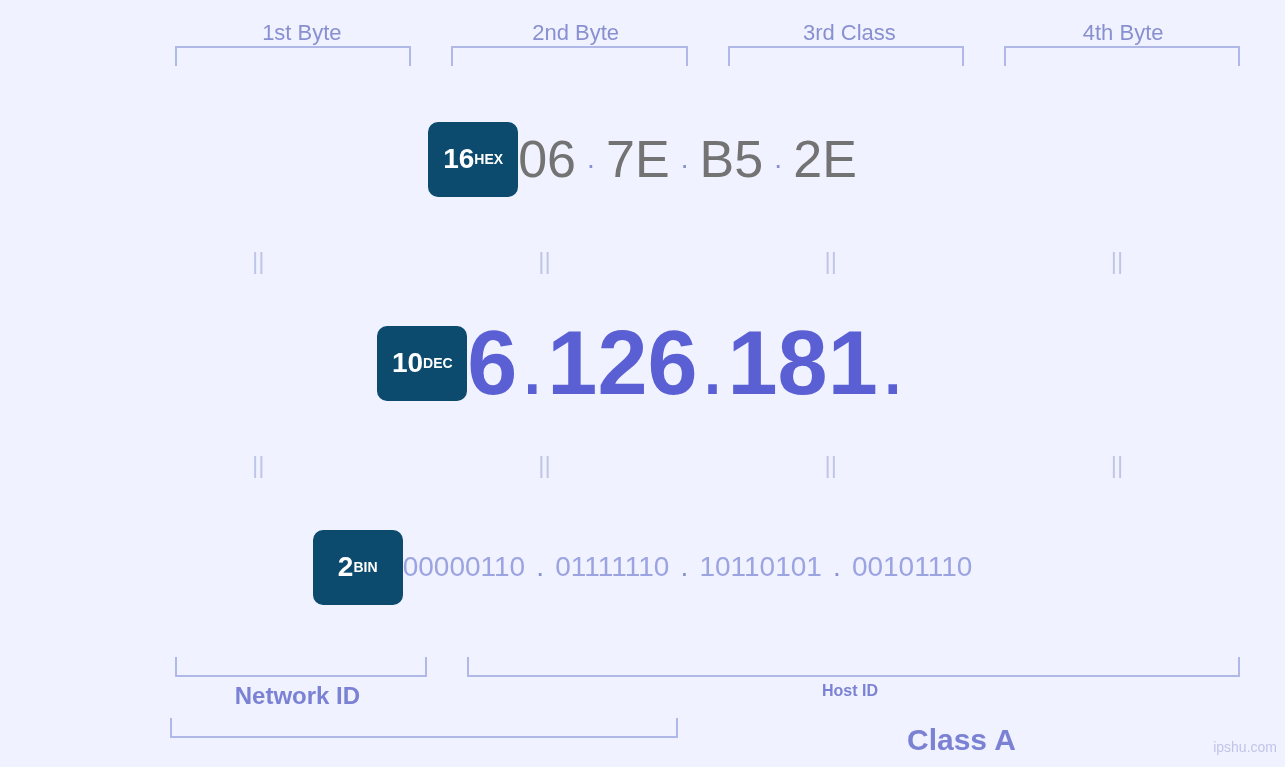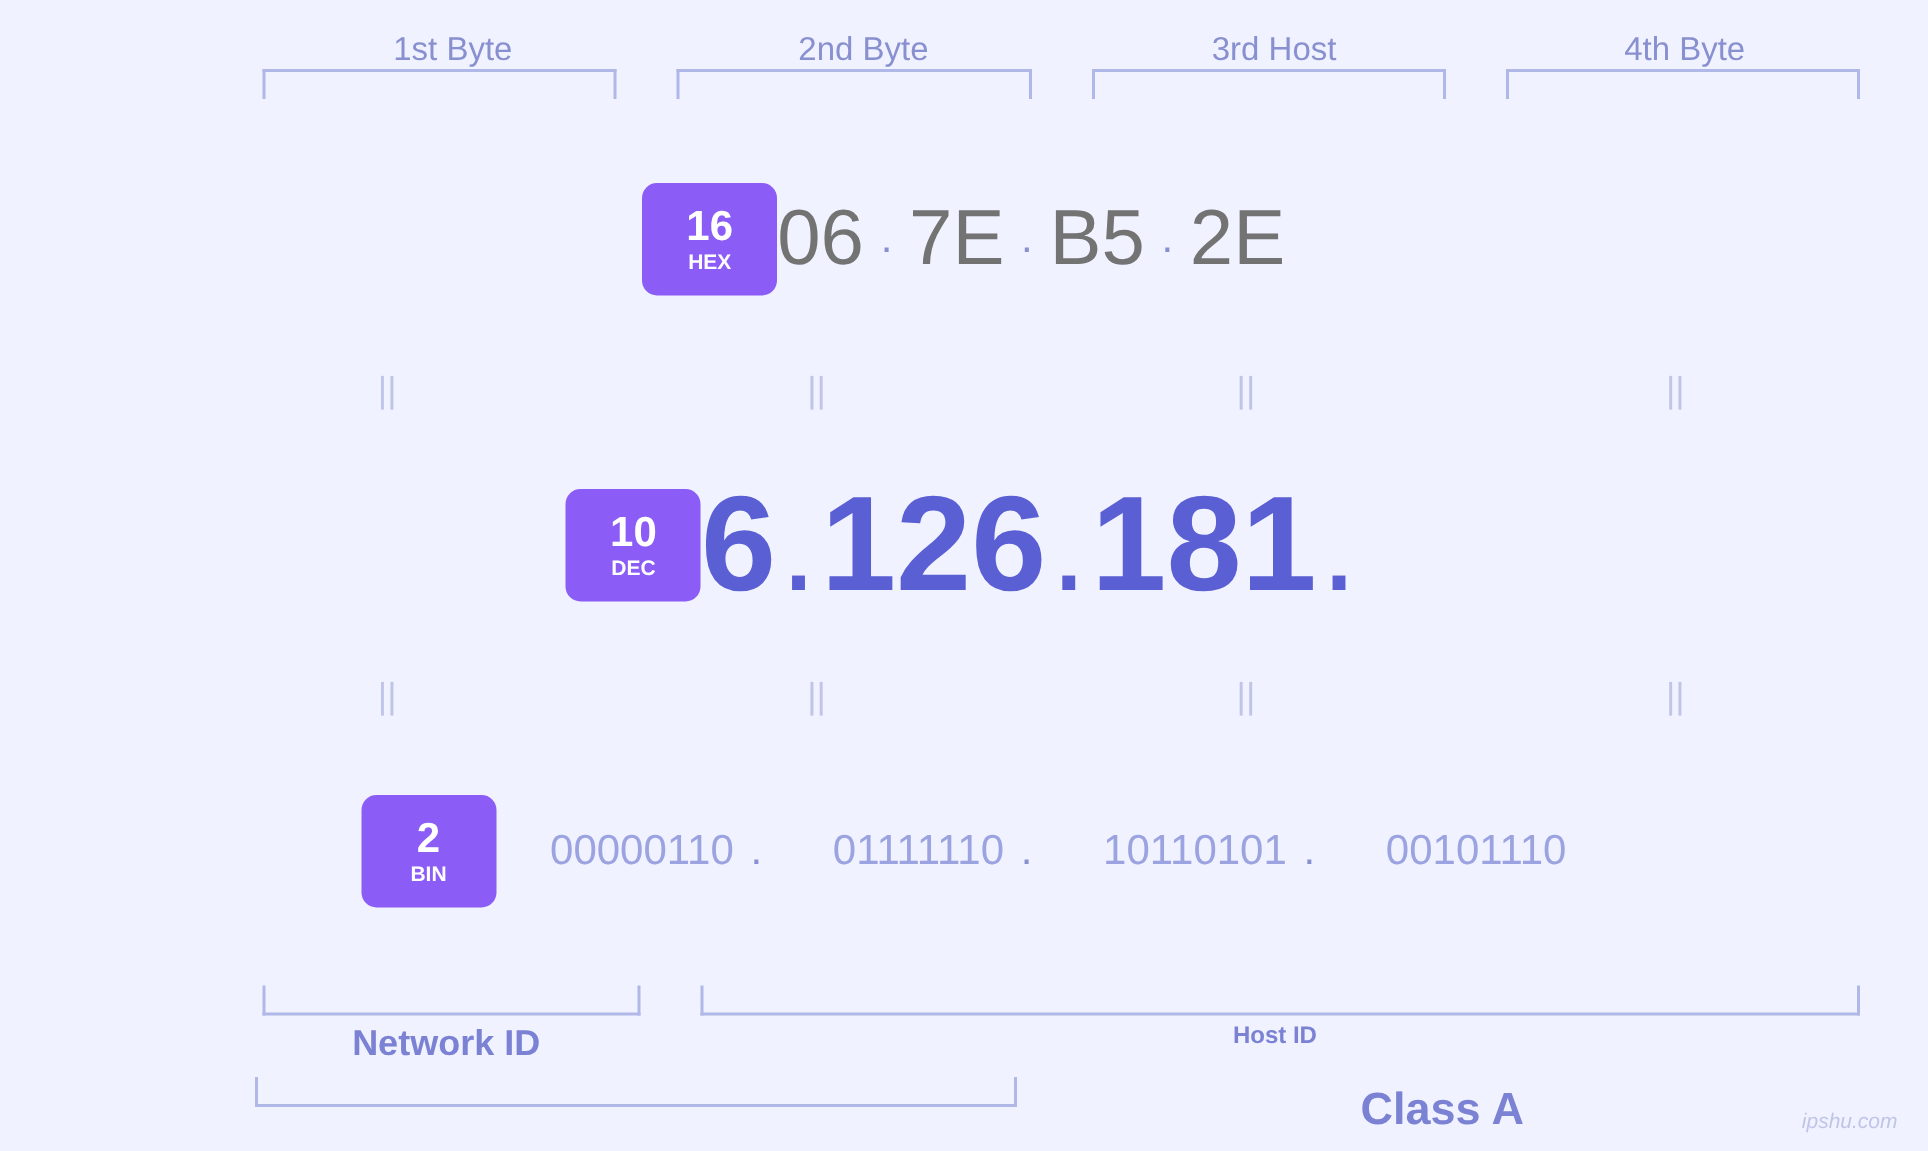--- a/index.html
+++ b/index.html
@@ -53,24 +53,24 @@
     .row {
       display: flex;
       align-items: center;
       flex: 1;
     }
 
     
     .badge {
       width: 90px;
       height: 75px;
-      background: #8b5cf6;
+      background: #0c4a6e;
       border-radius: 10px;
       display: flex;
-      flex-direction: column;
+      flex-direction: row;
       align-items: center;
       justify-content: center;
       flex-shrink: 0;
     }
 
     .badge-number {
       color: white;
       font-size: 28px;
       font-weight: bold;
       line-height: 1.1;
@@ -116,21 +116,20 @@
       font-size: 90px;
       font-weight: 600;
       line-height: 1;
     }
 
     
     .bin-val {
       color: #9ba3e0;
       font-size: 28px;
       font-weight: 400;
-      padding-left: 36px;
     }
 
     
     .equals-row {
       display: flex;
       width: 100%;
       align-items: center;
     }
 
     .equals-spacer {
@@ -172,39 +171,38 @@
       border-top: 2px solid #b0b8e8;
       border-left: 2px solid #b0b8e8;
       border-right: 2px solid #b0b8e8;
       margin: 0 5px;
     }
 
     
     .watermark {
       position: absolute;
       bottom: 12px;
-      right: 20px;
+      right: 8px;
       color: #c0c5e8;
       font-size: 14px;
-      font-style: italic;
     }
   </style>
 </head>
 <body>
 
 <div class="container">
 
   <div class="byte-headers">
     <div class="byte-header-spacer"></div>
     <div class="byte-headers-inner">
       <div class="byte-header">1st Byte</div>
       <div style="width:30px;flex-shrink:0;"></div>
       <div class="byte-header">2nd Byte</div>
       <div style="width:30px;flex-shrink:0;"></div>
-      <div class="byte-header">3rd Host</div>
+      <div class="byte-header">3rd Class</div>
       <div style="width:30px;flex-shrink:0;"></div>
       <div class="byte-header">4th Byte</div>
     </div>
   </div>
 
   <div class="brackets-row">
     <div class="bracket-line"></div>
     <div style="width:30px;flex-shrink:0;"></div>
     <div class="bracket-line"></div>
     <div style="width:30px;flex-shrink:0;"></div>

